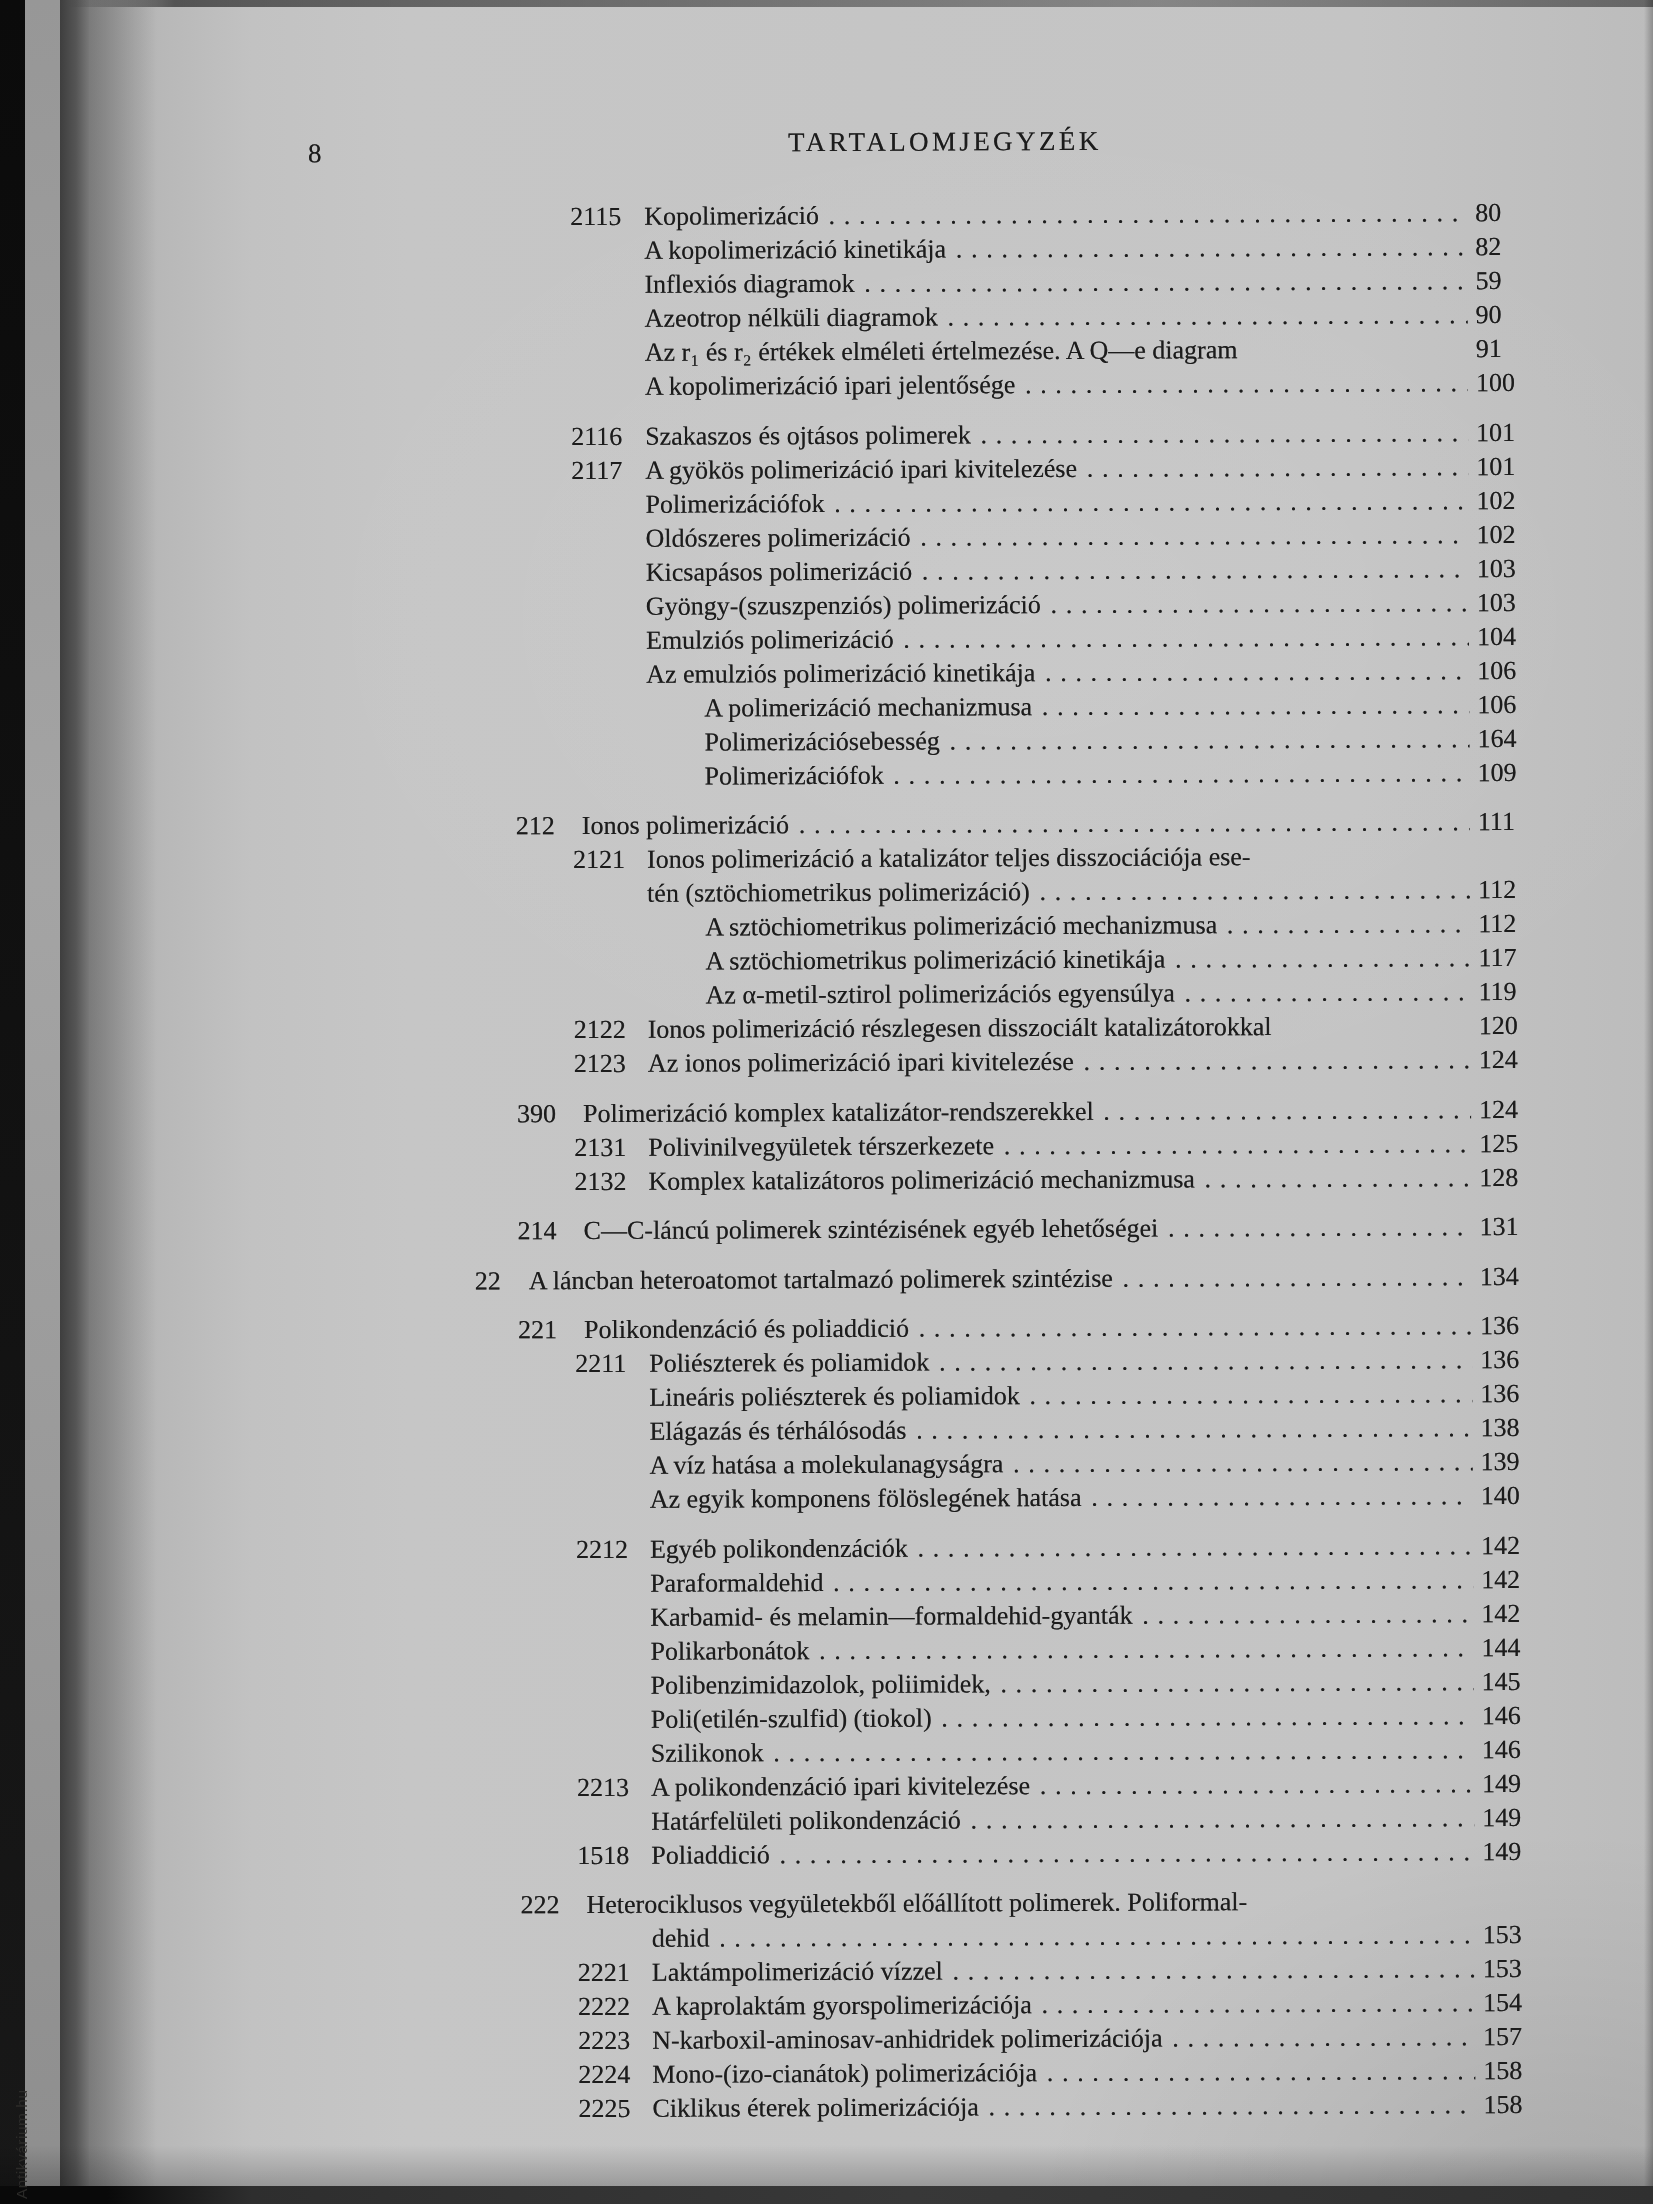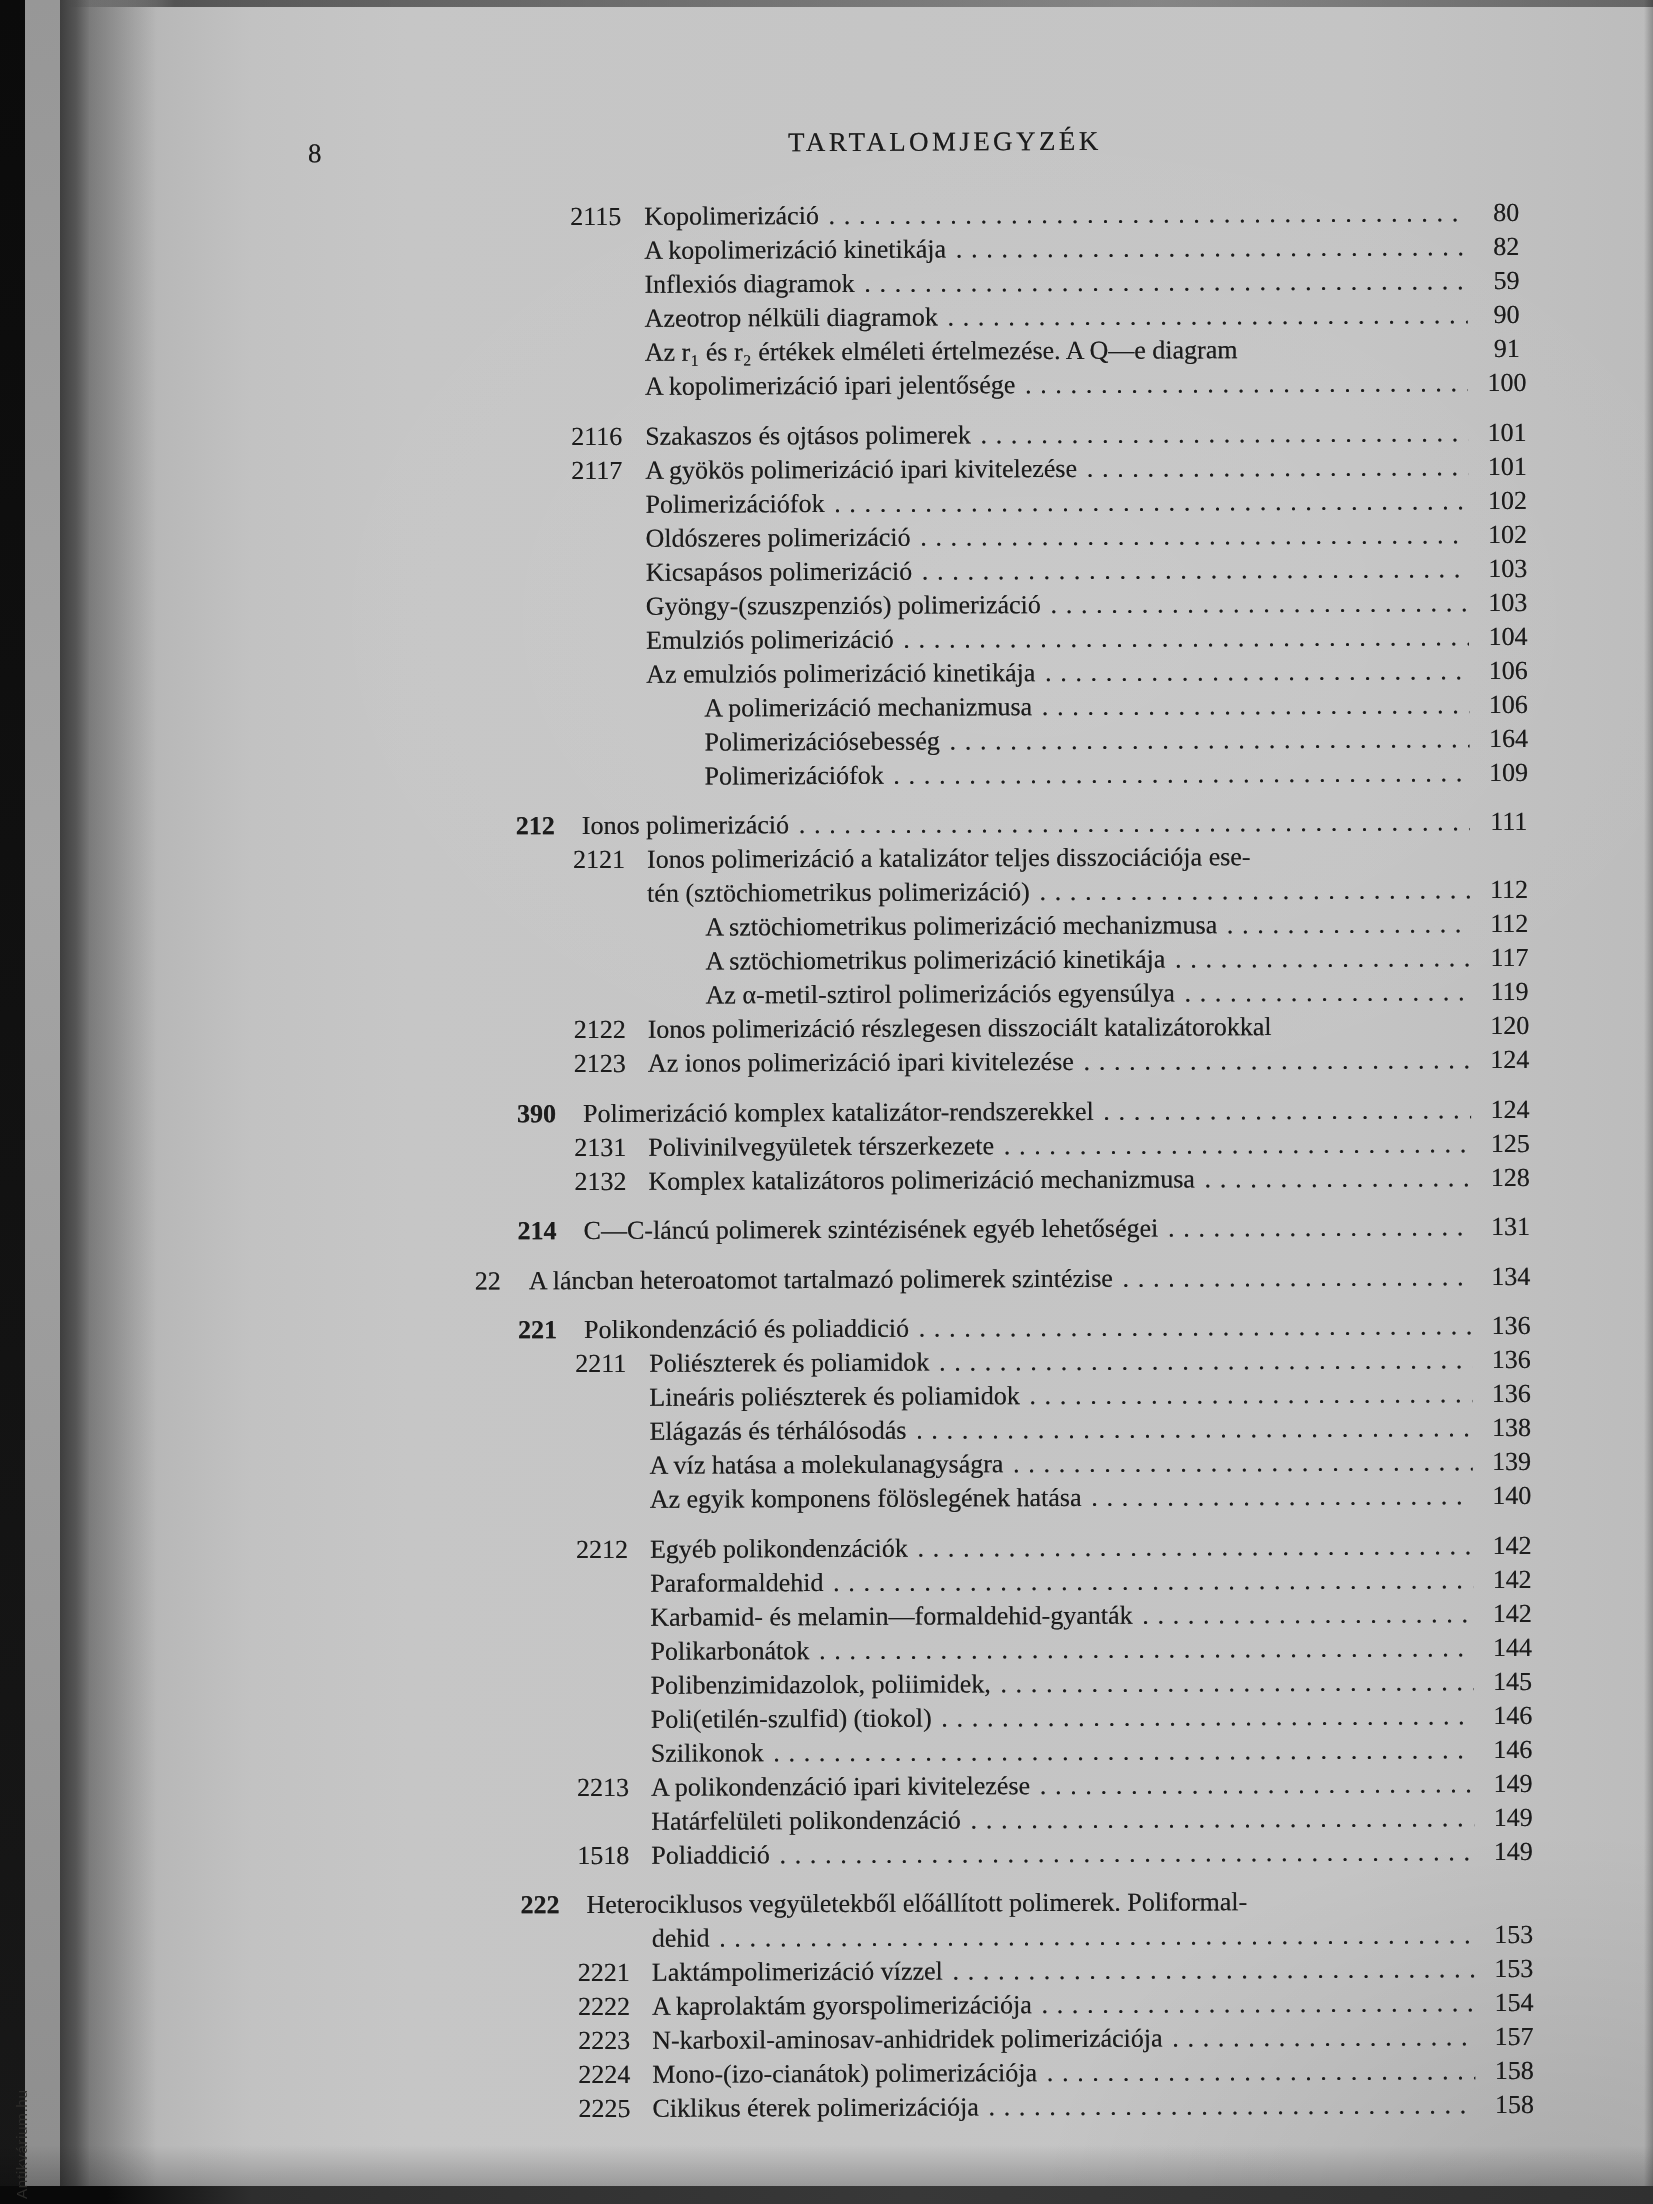--- a/index.html
+++ b/index.html
@@ -37,29 +37,29 @@
   .toc{position:absolute;left:0;top:199px;width:1541px;}
   .row{display:flex;align-items:baseline;min-height:34px;line-height:34px;font-size:26px;overflow:hidden;}
   .row.gap{margin-top:15.5px;}
   .row.L2{padding-left:474px;}
   .row.L3{padding-left:517px;}
   .row.L4{padding-left:574px;}
   .row.T1{padding-left:648px;}
   .row.T2{padding-left:706px;}
   .num{flex:none;}
   .L2 .num{width:54px;font-family:Liberation Serif, serif;}
-  .L3 .num{width:66px;font-weight:bold;}
+  .L3 .num{width:66px;}
   .L4 .num{width:74px;}
   .title{flex:none;white-space:nowrap;}
   .leader{flex:1 1 auto;overflow:hidden;white-space:nowrap;margin:0 7.8px 0 9.7px;min-width:0;}
   .leader.dotted::after{
     content:"........................................................................................................................";
     letter-spacing:8.7px;
   }
-  .page{flex:none;width:62px;text-align:center;}
+  .page{flex:none;width:62px;text-align:left;}
 </style>
 </head>
 <body>
 
 <div class="scan-page">
   <div class="edge-black"></div>
   <div class="edge-gray"></div>
   <div class="edge-dark"></div>
   <div class="edge-fade"></div>
   <div class="top-strip"></div>

